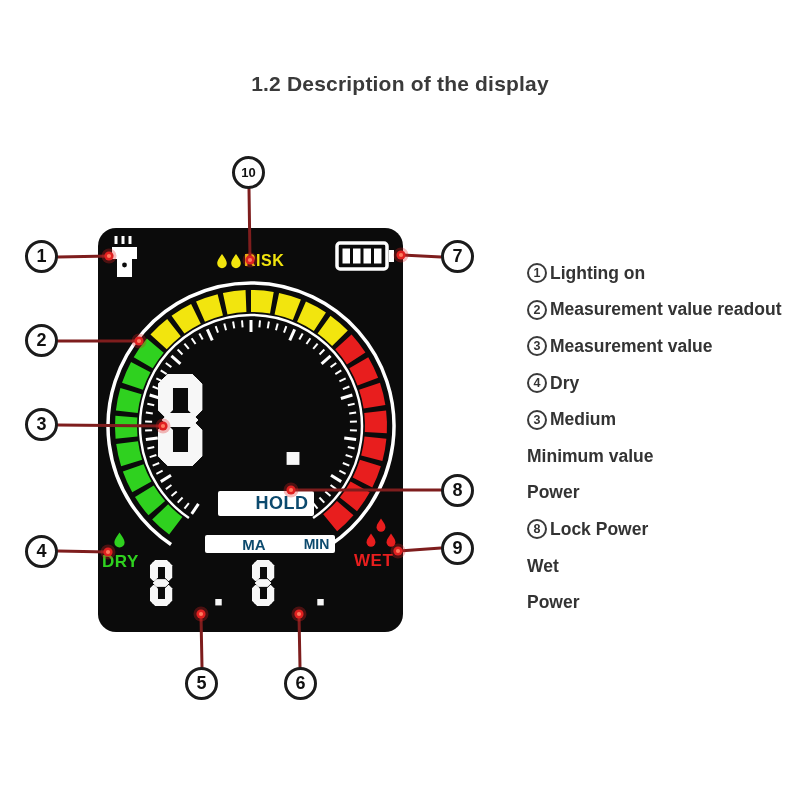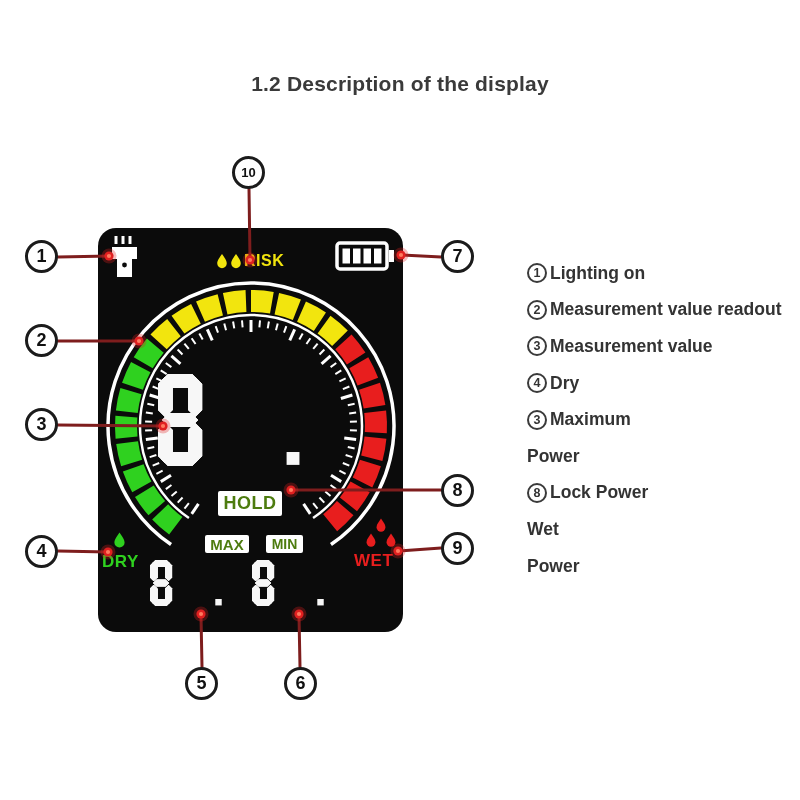--- a/index.html
+++ b/index.html
@@ -3,22 +3,22 @@
 <meta charset="utf-8">
 <style>
   html,body{margin:0;padding:0;background:#fff;}
   .stage{position:relative;width:800px;height:800px;background:#ffffff;overflow:hidden;
          font-family:"Liberation Sans",sans-serif;}
   .title{position:absolute;left:0;top:72px;width:800px;text-align:center;
          font-size:21px;font-weight:bold;color:#3a3a3a;letter-spacing:.2px;}
   .panel{position:absolute;left:98px;top:228px;width:305px;height:404px;
          background:#0b0b0b;border-radius:18px;}
   .panel svg{position:absolute;left:0;top:0;}
-  .badge{position:absolute;background:#ffffff;color:#4d7c0f;display:flex;
-         align-items:center;justify-content:center;font-weight:bold;border-radius:2px;}
+  .badge{position:absolute;background:#ffffff;color:#0c4a6e;display:flex;
+         align-items:center;justify-content:center;font-weight:bold;border-radius:2px;padding-left:32px;}
   .hold{left:120px;top:263px;width:64px;height:25px;font-size:18px;letter-spacing:.5px;}
   .maxlab{left:107px;top:307px;width:44px;height:18px;font-size:15px;}
   .minlab{left:168px;top:307px;width:37px;height:18px;font-size:14px;}
   .risk{position:absolute;left:146px;top:24px;font-size:16px;font-weight:bold;letter-spacing:.5px;}
   .dry{position:absolute;left:4px;top:324px;font-size:17px;font-weight:bold;letter-spacing:.5px;}
   .wet{position:absolute;left:256px;top:323px;font-size:17px;font-weight:bold;letter-spacing:.5px;}
   .connectors{position:absolute;left:0;top:0;pointer-events:none;}
   .callout{position:absolute;width:33px;height:33px;box-sizing:border-box;background:#fff;
            border:3px solid #1b1b1b;border-radius:50%;display:flex;align-items:center;
            justify-content:center;font-size:18px;font-weight:bold;color:#111;}
@@ -352,21 +352,24 @@
     <div class="legend-item">
         <span class="lnum">3</span>
         <span>Measurement value</span>
       </div>
     <div class="legend-item">
         <span class="lnum">4</span>
         <span>Dry</span>
       </div>
     <div class="legend-item">
         <span class="lnum">3</span>
-        <span>Maximum</span>
+        <span>Medium</span>
+      </div>
+    <div class="legend-item">
+        <span>Minimum value</span>
       </div>
     <div class="legend-item">
         <span>Power</span>
       </div>
     <div class="legend-item">
         <span class="lnum">8</span>
         <span>Lock Power</span>
       </div>
     <div class="legend-item">
         <span>Wet</span>

